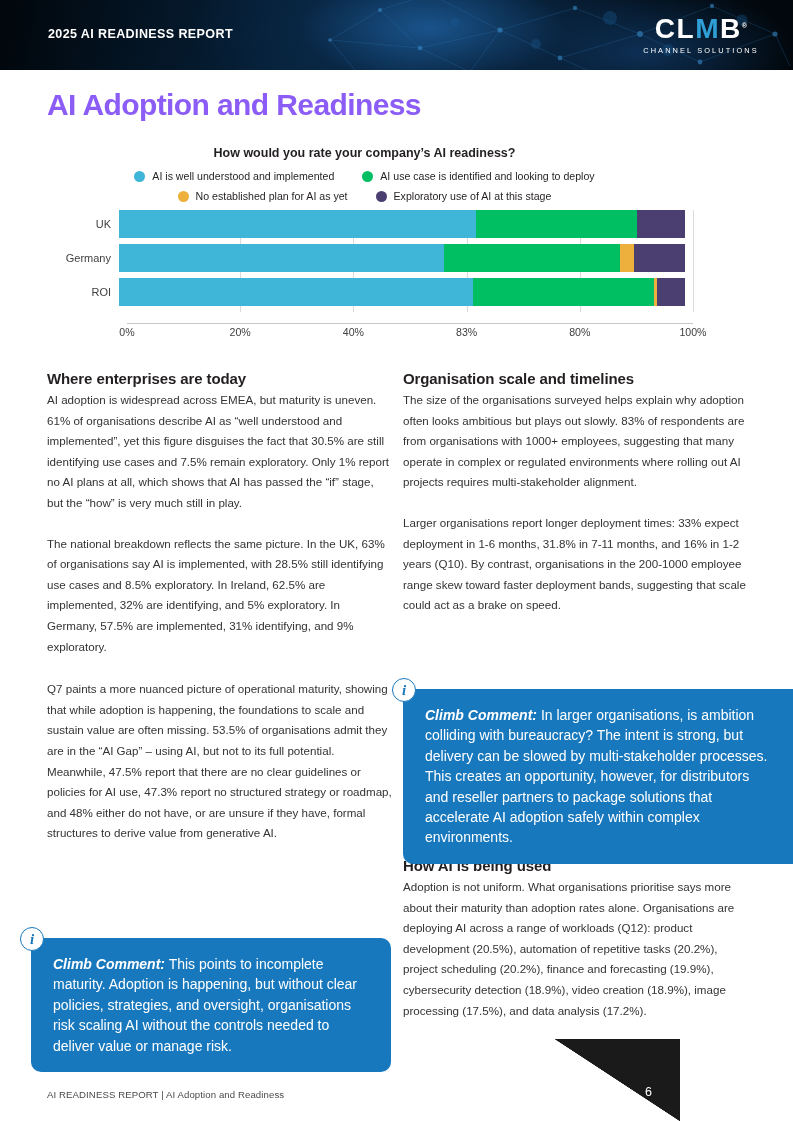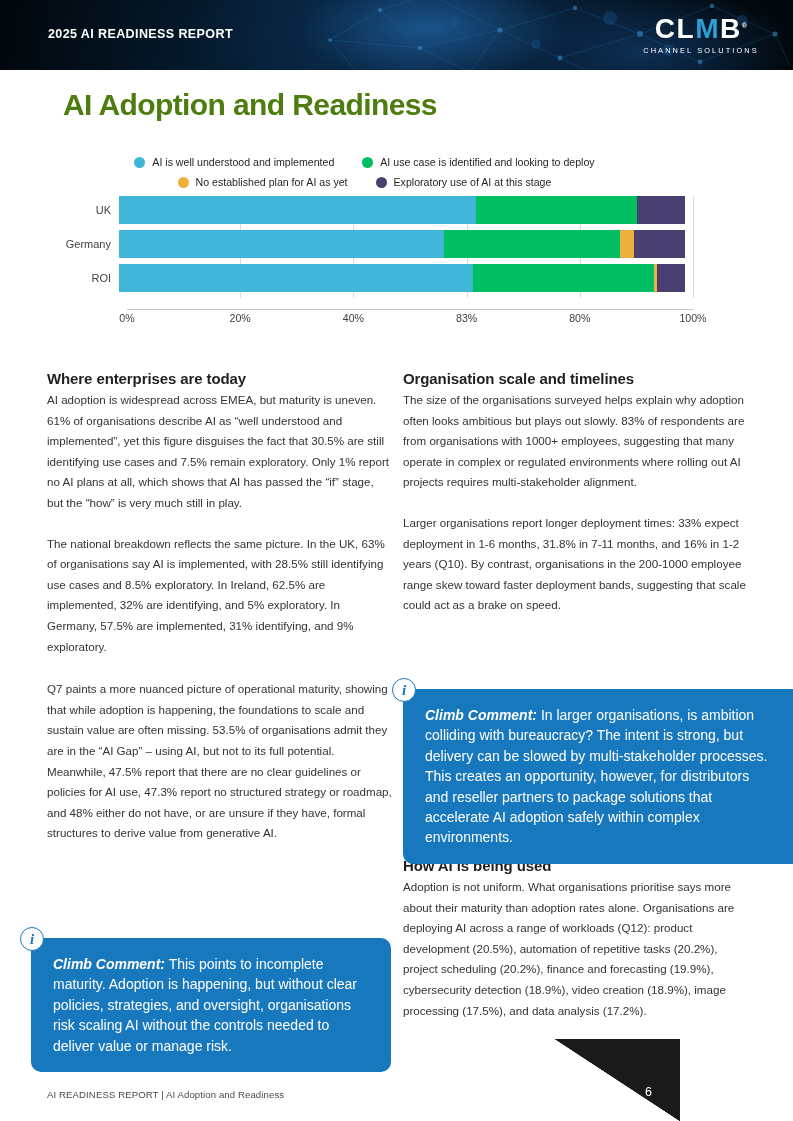--- a/index.html
+++ b/index.html
@@ -42,21 +42,21 @@
   .logo-reg { font-size: 7px; vertical-align: super; color: #ffffff; letter-spacing: 0; }
   .logo-sub {
     font-size: 7.4px; letter-spacing: 2.1px; color: #ffffff; text-align: center;
     margin-top: 3px; font-family: "Liberation Sans", sans-serif;
   }
 
   
   .page-title {
     position: absolute; left: 47px; top: 88px;
     font-size: 30px; font-weight: bold; letter-spacing: -0.6px;
-    color: #4d7c0f; font-family: "Liberation Sans", sans-serif; margin-left: 16px;
+    color: #8b5cf6; font-family: "Liberation Sans", sans-serif;
   }
 
   
   .chart { position: absolute; left: 47px; top: 146px; width: 700px; height: 210px; }
   .chart-title {
     text-align: center; font-size: 12.5px; font-weight: bold; color: #231f20;
     width: 635px; margin-left: 0px;
   }
   .legend { width: 635px; margin-top: 10px; }
   .legend-row { display: flex; justify-content: center; margin-bottom: 8px; }
@@ -160,20 +160,21 @@
     <div class="header-title">2025 AI READINESS REPORT</div>
     <div class="logo">
       <div class="logo-word"><span>CL</span><span class="m">M</span><span>B</span><span class="logo-reg">®</span></div>
       <div class="logo-sub">CHANNEL SOLUTIONS</div>
     </div>
   </div>
 
   <h1 class="page-title">AI Adoption and Readiness</h1>
 
   <div class="chart">
+    <div class="chart-title">How would you rate your company’s AI readiness?</div>
     <div class="legend">
       <div class="legend-row">
         <div class="legend-item">
           <span class="legend-dot" style="background:#3fb5d8"></span>
           <span class="legend-label">AI is well understood and implemented</span>
         </div>
         <div class="legend-item">
           <span class="legend-dot" style="background:#00bf63"></span>
           <span class="legend-label">AI use case is identified and looking to deploy</span>
         </div>

